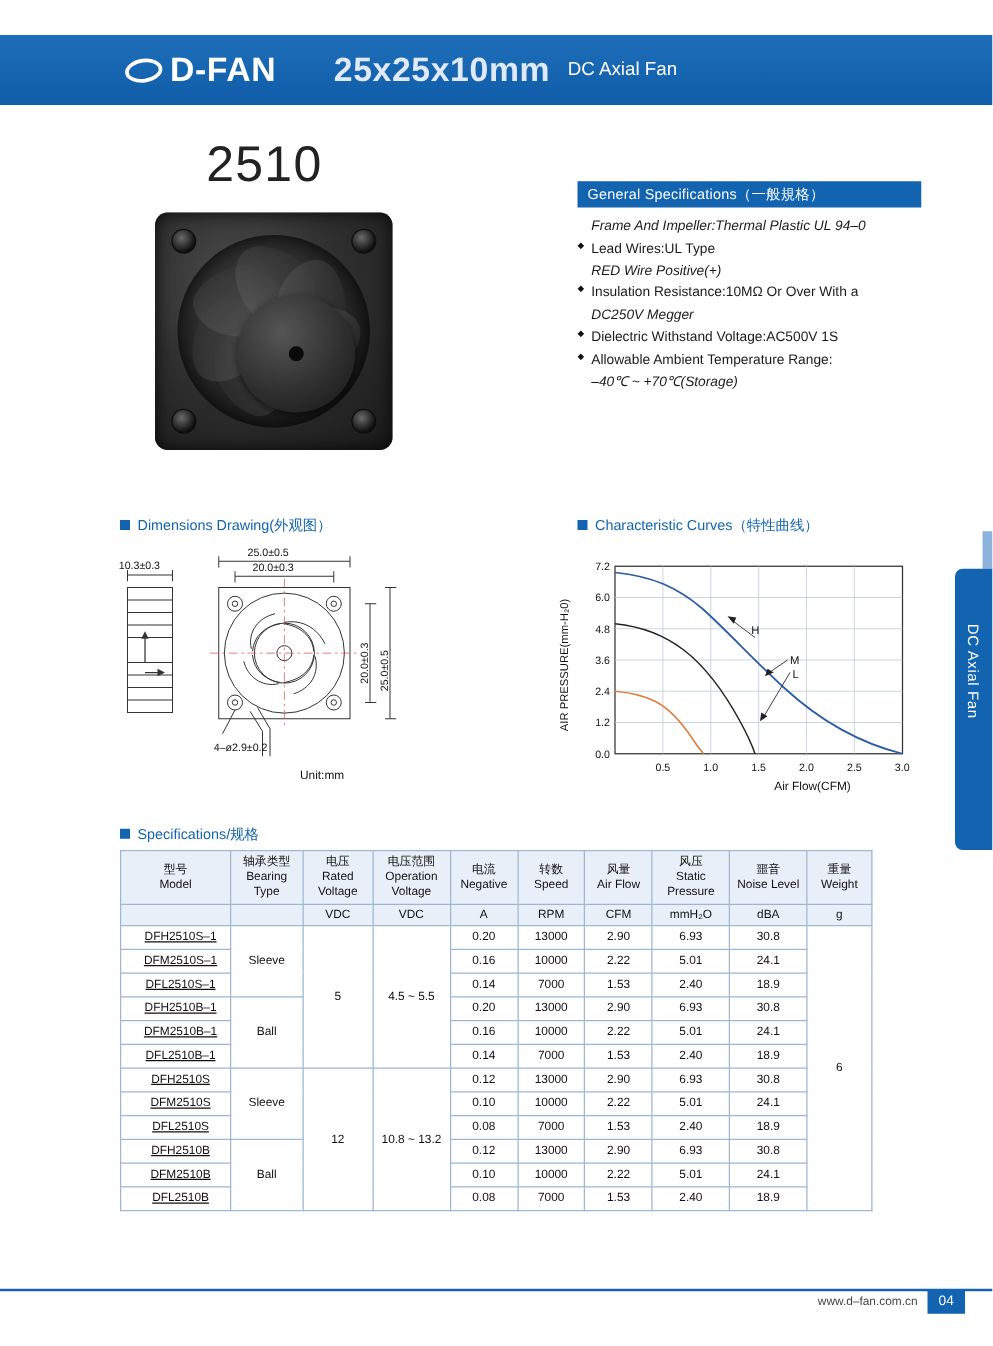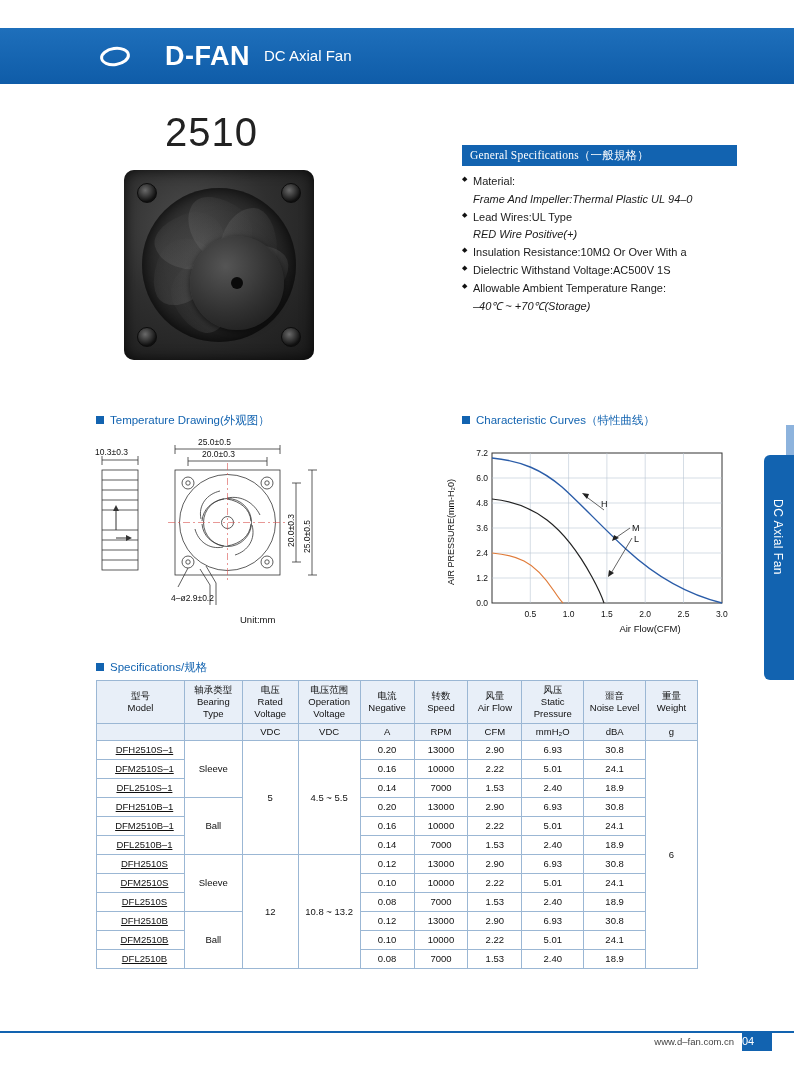--- a/index.html
+++ b/index.html
@@ -19,21 +19,21 @@
     position:absolute; left:0; top:28px; width:794px; height:56px;
     background:#1263b0;
     background: linear-gradient(180deg,#1e6fbb 0%, #0f5ca8 100%);
     display:flex; align-items:center;
   }
   .logo-wrap { display:flex; align-items:center; margin-left:100px; }
   .logo-ellipse {
     width:30px; height:19px; border:3px solid #fff; border-radius:50%;
     transform: rotate(-8deg); margin-right:6px;
   }
-  .logo-text { color:#fff; font-size:27px; font-weight:bold; letter-spacing:0.5px;margin-left:29px; }
+  .logo-text { color:#fff; font-size:27px; font-weight:bold; letter-spacing:0.5px; }
   .header-size {
     color:#dfeaf6; font-size:27px; font-weight:bold; margin-left:46px; letter-spacing:0.5px;
   }
   .header-type { color:#fff; font-size:15px; margin-left:14px; padding-bottom:2px; }
 
   
   .big-model {
     position:absolute; left:165px; top:110px;
     font-size:40px; color:#222; letter-spacing:1px;
   }
@@ -76,21 +76,20 @@
     border-radius: 60% 40% 50% 50% / 70% 60% 40% 30%;
     transform-origin: 0px 57px;
     opacity:.55;
   }
 
   
   .spec-box { position:absolute; left:462px; top:145px; width:275px; }
   .spec-title {
     background:#1263b0; color:#fff; font-size:11.5px; padding:3px 8px;
     letter-spacing:.2px;
-    font-family:Liberation Serif, serif;
   }
   .spec-list { margin-top:7px; font-size:11px; color:#1a1a1a; line-height:1.62; }
   .spec-list .li { position:relative; padding-left:11px; }
   .spec-list .li:before {
     content:"\25C6"; position:absolute; left:0; top:0px; font-size:7px; color:#111;
   }
   .spec-list .sub { padding-left:11px;font-style:italic; }
 
   
   .sec-head { position:absolute; font-size:11.5px; color:#1263b0; }
@@ -140,37 +139,38 @@
   
   .footer-bar {
     position:absolute; left:0; bottom:26px; width:794px; height:20px;
     border-top:2px solid #1263b0;
   }
   .footer-url {
     position:absolute; right:60px; bottom:30px; font-size:9.5px; color:#444;
   }
   .footer-page {
     position:absolute; right:22px; bottom:26px; width:30px; height:19px;
-    background:#1263b0; color:#fff; font-size:11px; text-align:left; line-height:19px;
+    background:#1263b0; color:#fff; font-size:11px; text-align:center; line-height:19px;
   }
   .top-white { position:absolute; left:0; top:0; width:794px; height:28px; background:#fff; }
   .bottom-white { position:absolute; left:0; bottom:0; width:794px; height:24px; background:#fff; }
 </style>
 </head>
 <body>
 
 <div class="page">
 
   <div class="top-white"></div>
 
   <div class="header">
     <div class="logo-wrap">
       <div class="logo-ellipse"></div>
       <div class="logo-text">D-FAN</div>
     </div>
+    <div class="header-size">25x25x10mm</div>
     <div class="header-type">DC Axial Fan</div>
   </div>
 
   <div class="big-model">2510</div>
 
   <div class="fan-photo">
     <div class="fan-frame"></div>
     <div class="corner-hole ch1"></div>
     <div class="corner-hole ch2"></div>
     <div class="corner-hole ch3"></div>
@@ -185,33 +185,33 @@
       <div class="blade" style="transform:rotate(306deg)"></div>
       <div class="fan-hub">
         <div class="fan-hub-dot"></div>
       </div>
     </div>
   </div>
 
   <div class="spec-box">
     <div class="spec-title">General Specifications（一般規格）</div>
     <div class="spec-list">
-      <div class="li">Material:</div>
       <div class="sub">Frame And Impeller:Thermal Plastic UL 94–0</div>
       <div class="li">Lead Wires:UL Type</div>
       <div class="sub">RED Wire Positive(+)</div>
       <div class="li">Insulation Resistance:10MΩ Or Over With a</div>
+      <div class="sub">DC250V Megger</div>
       <div class="li">Dielectric Withstand Voltage:AC500V 1S</div>
       <div class="li">Allowable Ambient Temperature Range:</div>
       <div class="sub">–40℃ ~ +70℃(Storage)</div>
     </div>
   </div>
 
   <div class="sec-head sec-dim">
-    <span class="sq"></span><span>Temperature Drawing(外观图）</span>
+    <span class="sq"></span><span>Dimensions Drawing(外观图）</span>
   </div>
   <div class="sec-head sec-curve">
     <span class="sq"></span><span>Characteristic Curves（特性曲线）</span>
   </div>
   <div class="sec-head sec-spec">
     <span class="sq"></span><span>Specifications/规格</span>
   </div>
 
   <div class="dim-area">
     <svg width="350" height="215" viewBox="0 0 350 215">

